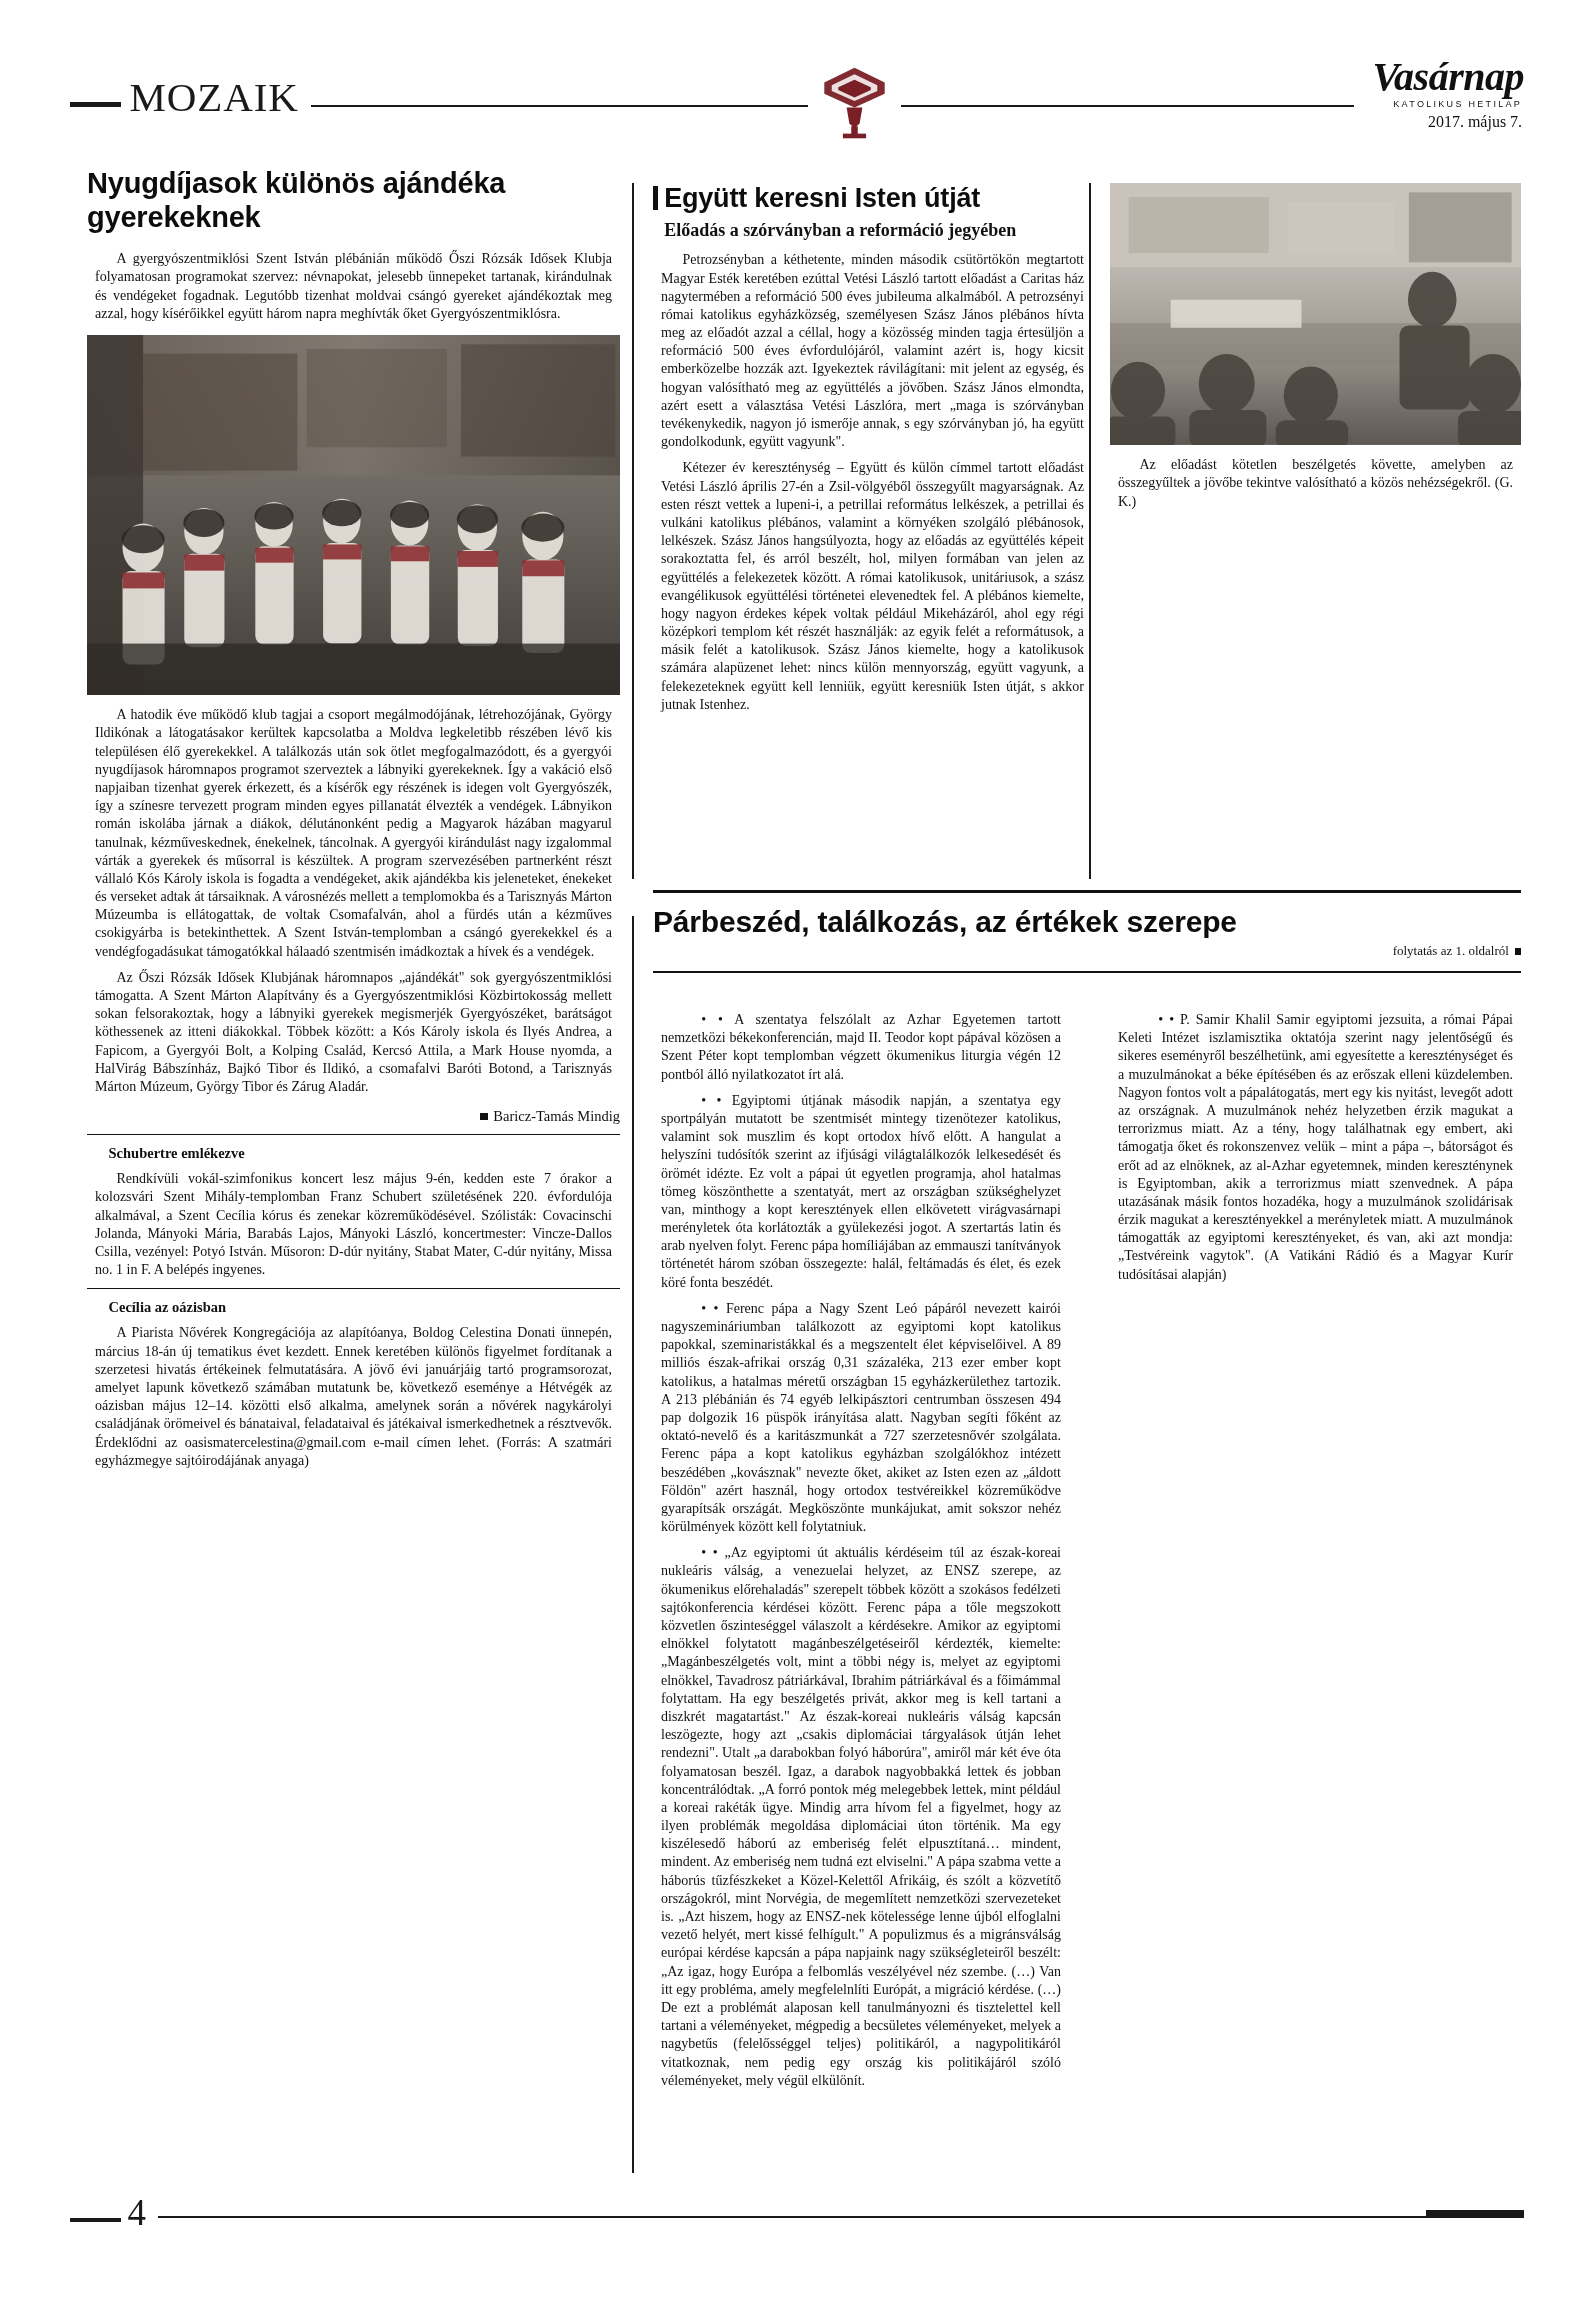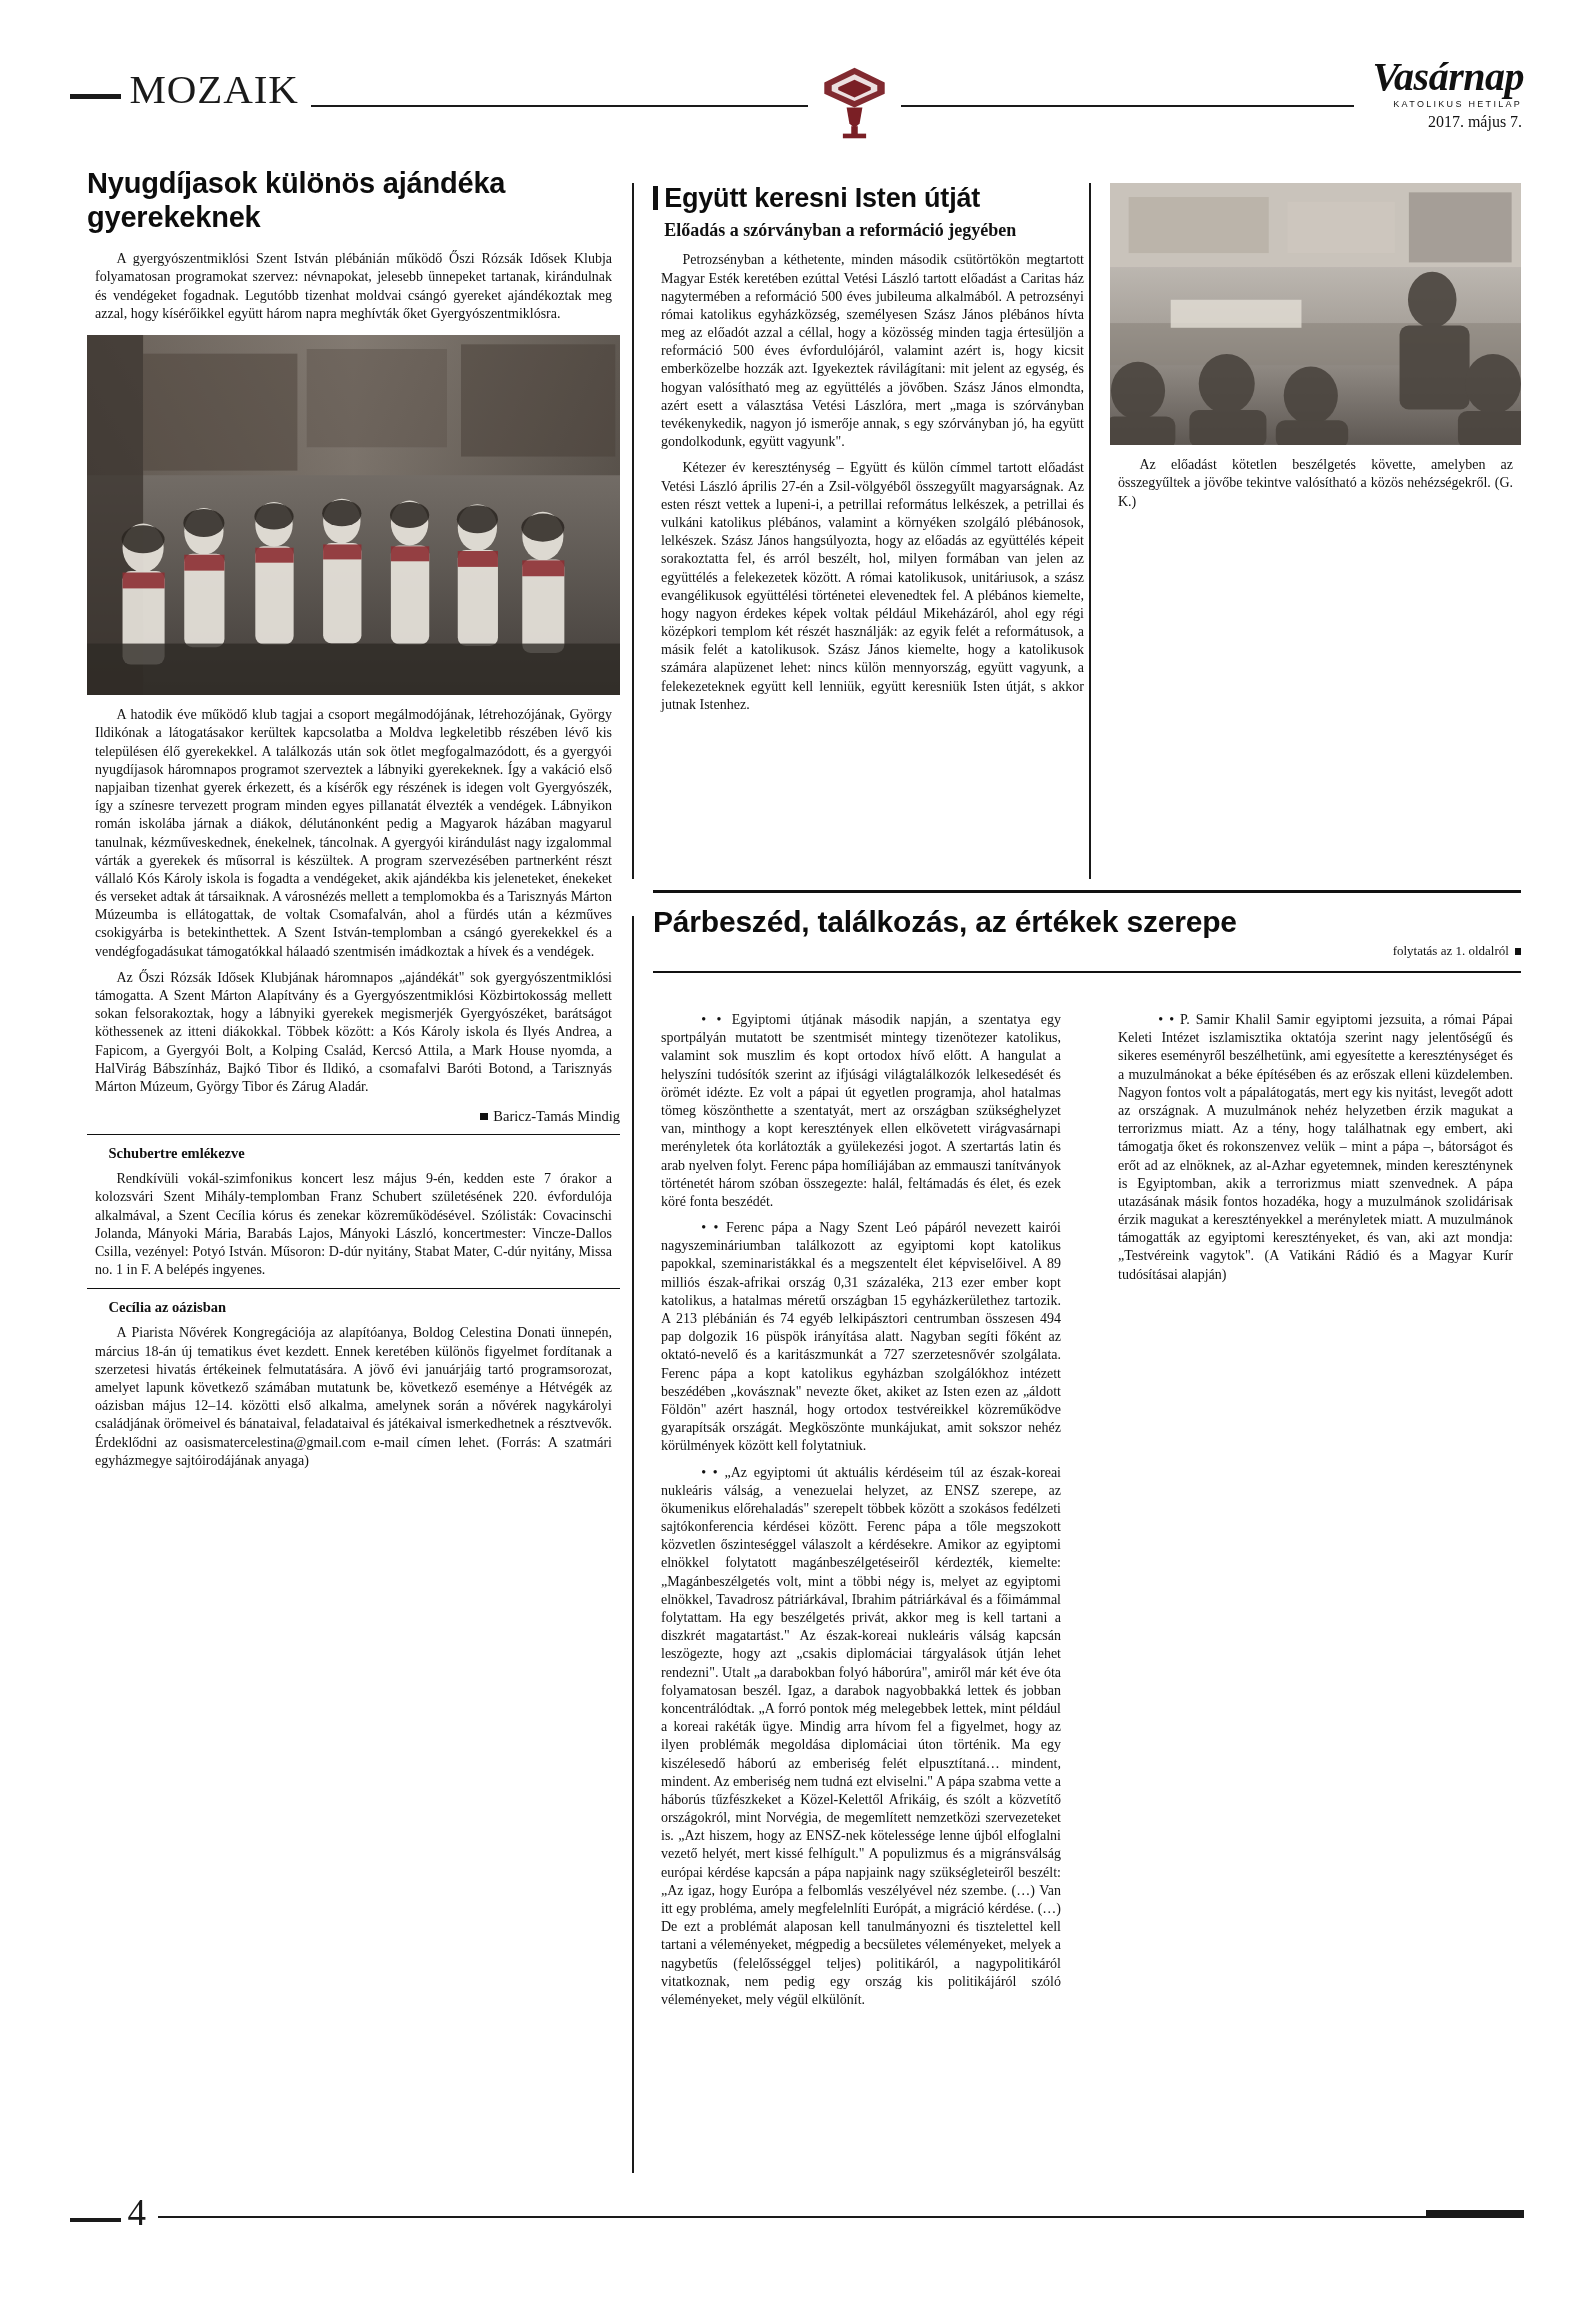--- a/index.html
+++ b/index.html
@@ -36,21 +36,21 @@
     position: absolute;
     left: 0;
     top: 40px;
     width: 1454px;
     height: 1.9px;
     background: #1a1a1a;
   }
   .mozaik-wrap {
     position: absolute;
     left: 0;
-    top: 4px;
+    top: 12px;
     background: #ffffff;
     padding-right: 12px;
     z-index: 3;
     display: flex;
     align-items: center;
   }
   .mozaik-lead {
     display: inline-block;
     width: 51px;
     height: 4.7px;
@@ -454,20 +454,21 @@
   <div class="col" style="left:653px; top:890px; width:868px;">
     <div class="rule-thick" style="margin-top:0;"></div>
     <h1 class="headline" style="font-size:30px; margin-bottom:2.8px;">Párbeszéd, találkozás, az értékek szerepe</h1>
     <div class="cont-note">
       <span>folytatás az 1. oldalról</span><span class="sq"></span>
     </div>
     <div class="rule-thin" style="margin-top:0; height:1.4px;"></div>
   </div>
 
   <div class="col" style="left:653px; top:1003px; width:416px;">
+    <p class="body bullet-p">• A szentatya felszólalt az Azhar Egyetemen tartott nemzetközi békekonferencián, majd II. Teodor kopt pápával közösen a Szent Péter kopt templomban végzett ökumenikus liturgia végén 12 pontból álló nyilatkozatot írt alá.</p>
     <p class="body bullet-p">• Egyiptomi útjának második napján, a szentatya egy sportpályán mutatott be szentmisét mintegy tizenötezer katolikus, valamint sok muszlim és kopt ortodox hívő előtt. A hangulat a helyszíni tudósítók szerint az ifjúsági világtalálkozók lelkesedését és örömét idézte. Ez volt a pápai út egyetlen programja, ahol hatalmas tömeg köszönthette a szentatyát, mert az országban szükséghelyzet van, minthogy a kopt keresztények ellen elkövetett virágvasárnapi merényletek óta korlátozták a gyülekezési jogot. A szertartás latin és arab nyelven folyt. Ferenc pápa homíliájában az emmauszi tanítványok történetét három szóban összegezte: halál, feltámadás és élet, és ezek köré fonta beszédét.</p>
     <p class="body bullet-p">• Ferenc pápa a Nagy Szent Leó pápáról nevezett kairói nagyszemináriumban találkozott az egyiptomi kopt katolikus papokkal, szeminaristákkal és a megszentelt élet képviselőivel. A 89 milliós észak-afrikai ország 0,31 százaléka, 213 ezer ember kopt katolikus, a hatalmas méretű országban 15 egyházkerülethez tartozik. A 213 plébánián és 74 egyéb lelkipásztori centrumban összesen 494 pap dolgozik 16 püspök irányítása alatt. Nagyban segíti főként az oktató-nevelő és a karitászmunkát a 727 szerzetesnővér szolgálata. Ferenc pápa a kopt katolikus egyházban szolgálókhoz intézett beszédében „kovásznak" nevezte őket, akiket az Isten ezen az „áldott Földön" azért használ, hogy ortodox testvéreikkel közreműködve gyarapítsák országát. Megköszönte munkájukat, amit sokszor nehéz körülmények között kell folytatniuk.</p>
     <p class="body bullet-p">• „Az egyiptomi út aktuális kérdéseim túl az észak-koreai nukleáris válság, a venezuelai helyzet, az ENSZ szerepe, az ökumenikus előrehaladás" szerepelt többek között a szokásos fedélzeti sajtókonferencia kérdései között. Ferenc pápa a tőle megszokott közvetlen őszinteséggel válaszolt a kérdésekre. Amikor az egyiptomi elnökkel folytatott magánbeszélgetéseiről kérdezték, kiemelte: „Magánbeszélgetés volt, mint a többi négy is, melyet az egyiptomi elnökkel, Tavadrosz pátriárkával, Ibrahim pátriárkával és a főimámmal folytattam. Ha egy beszélgetés privát, akkor meg is kell tartani a diszkrét magatartást." Az észak-koreai nukleáris válság kapcsán leszögezte, hogy azt „csakis diplomáciai tárgyalások útján lehet rendezni". Utalt „a darabokban folyó háborúra", amiről már két éve óta folyamatosan beszél. Igaz, a darabok nagyobbakká lettek és jobban koncentrálódtak. „A forró pontok még melegebbek lettek, mint például a koreai rakéták ügye. Mindig arra hívom fel a figyelmet, hogy az ilyen problémák megoldása diplomáciai úton történik. Ma egy kiszélesedő háború az emberiség felét elpusztítaná… mindent, mindent. Az emberiség nem tudná ezt elviselni." A pápa szabma vette a háborús tűzfészkeket a Közel-Kelettől Afrikáig, és szólt a közvetítő országokról, mint Norvégia, de megemlített nemzetközi szervezeteket is. „Azt hiszem, hogy az ENSZ-nek kötelessége lenne újból elfoglalni vezető helyét, mert kissé felhígult." A populizmus és a migránsválság európai kérdése kapcsán a pápa napjaink nagy szükségleteiről beszélt: „Az igaz, hogy Európa a felbomlás veszélyével néz szembe. (…) Van itt egy probléma, amely megfelelnlíti Európát, a migráció kérdése. (…) De ezt a problémát alaposan kell tanulmányozni és tisztelettel kell tartani a véleményeket, mégpedig a becsületes véleményeket, melyek a nagybetűs (felelősséggel teljes) politikáról, a nagypolitikáról vitatkoznak, nem pedig egy ország kis politikájáról szóló véleményeket, mely végül elkülönít.</p>
   </div>
 
   <div class="col" style="left:1110px; top:1003px; width:411px;">
     <p class="body bullet-p">• P. Samir Khalil Samir egyiptomi jezsuita, a római Pápai Keleti Intézet iszlamisztika oktatója szerint nagy jelentőségű és sikeres eseményről beszélhetünk, ami egyesítette a kereszténységet és a muzulmánokat a béke építésében és az erőszak elleni küzdelemben. Nagyon fontos volt a pápalátogatás, mert egy kis nyitást, levegőt adott az országnak. A muzulmánok nehéz helyzetben érzik magukat a terrorizmus miatt. Az a tény, hogy találhatnak egy embert, aki támogatja őket és rokonszenvez velük – mint a pápa –, bátorságot és erőt ad az elnöknek, az al-Azhar egyetemnek, minden kereszténynek is Egyiptomban, akik a terrorizmus miatt szenvednek. A pápa utazásának másik fontos hozadéka, hogy a muzulmánok szolidárisak érzik magukat a keresztényekkel a merényletek miatt. A muzulmánok támogatták az egyiptomi keresztényeket, és van, aki azt mondja: „Testvéreink vagytok". (A Vatikáni Rádió és a Magyar Kurír tudósításai alapján)</p>
   </div>
 
   <div class="footer">

